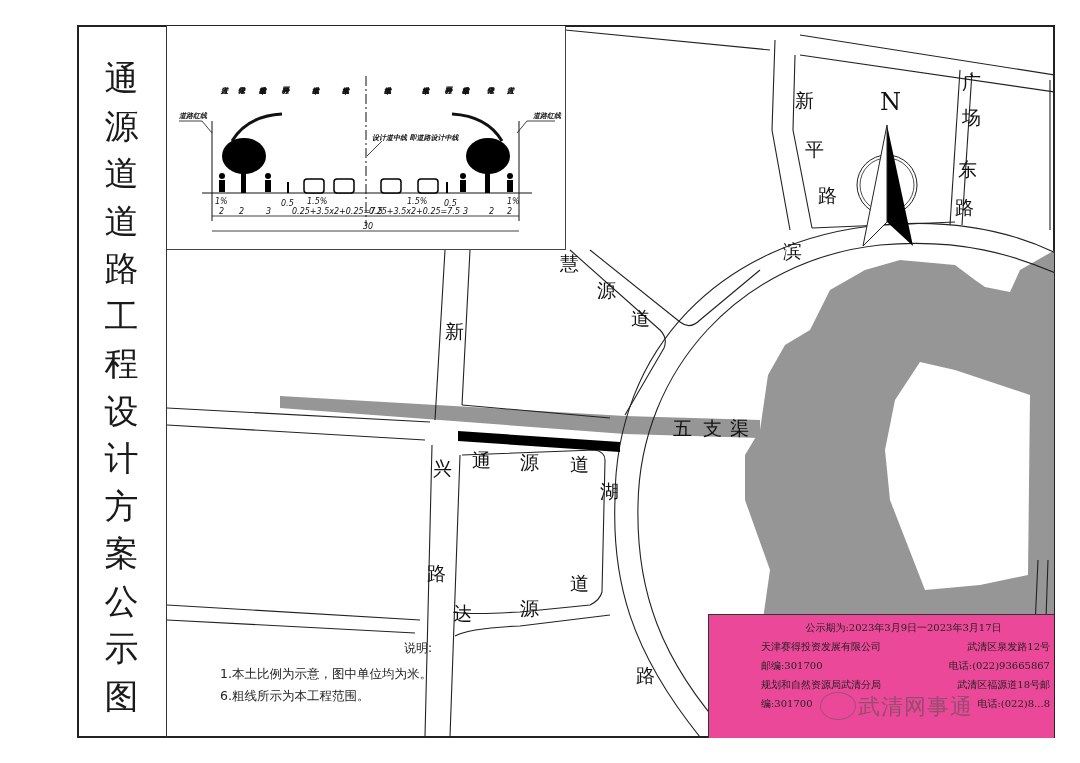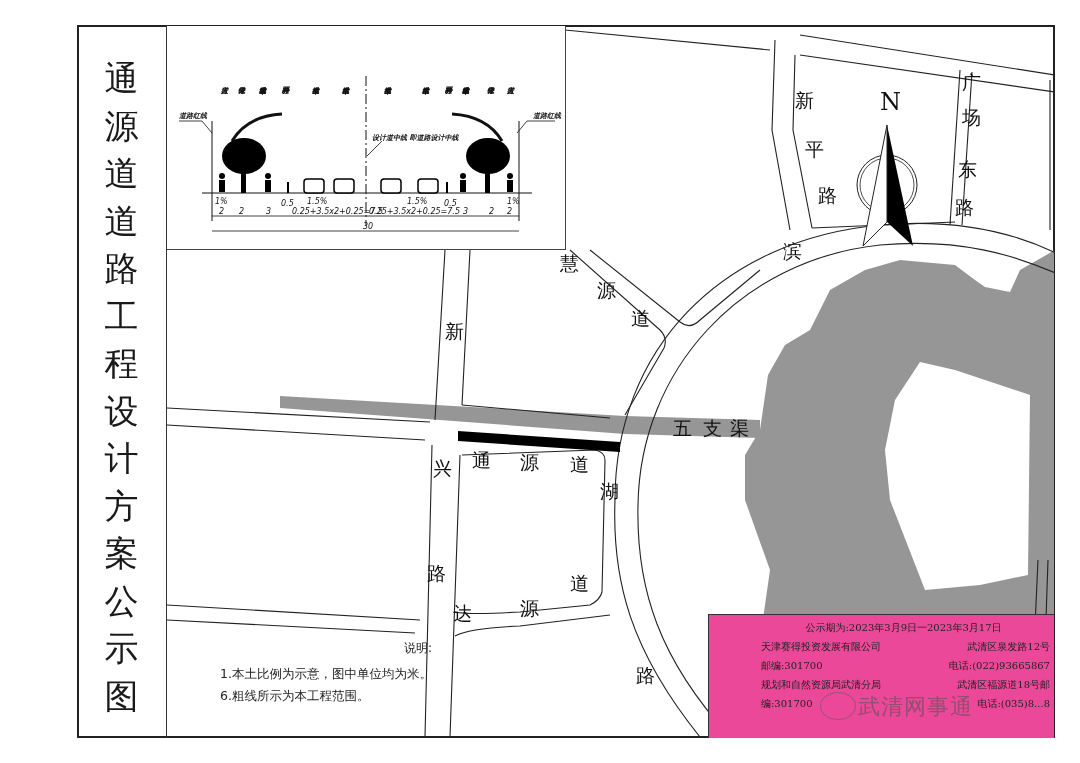--- a/index.html
+++ b/index.html
@@ -234,18 +234,18 @@
   <div class="row">
       <span>邮编:301700</span>
       <span>电话:(022)93665867</span>
     </div>
   <div class="row">
       <span>规划和自然资源局武清分局</span>
       <span>武清区福源道18号邮</span>
     </div>
   <div class="row">
       <span>编:301700</span>
-      <span>电话:(035)8...8</span>
+      <span>电话:(022)8...8</span>
     </div>
 </div>
 
 <div class="wm-icon"></div>
 <div class="wm">武清网事通</div>
 
 </body></html>

